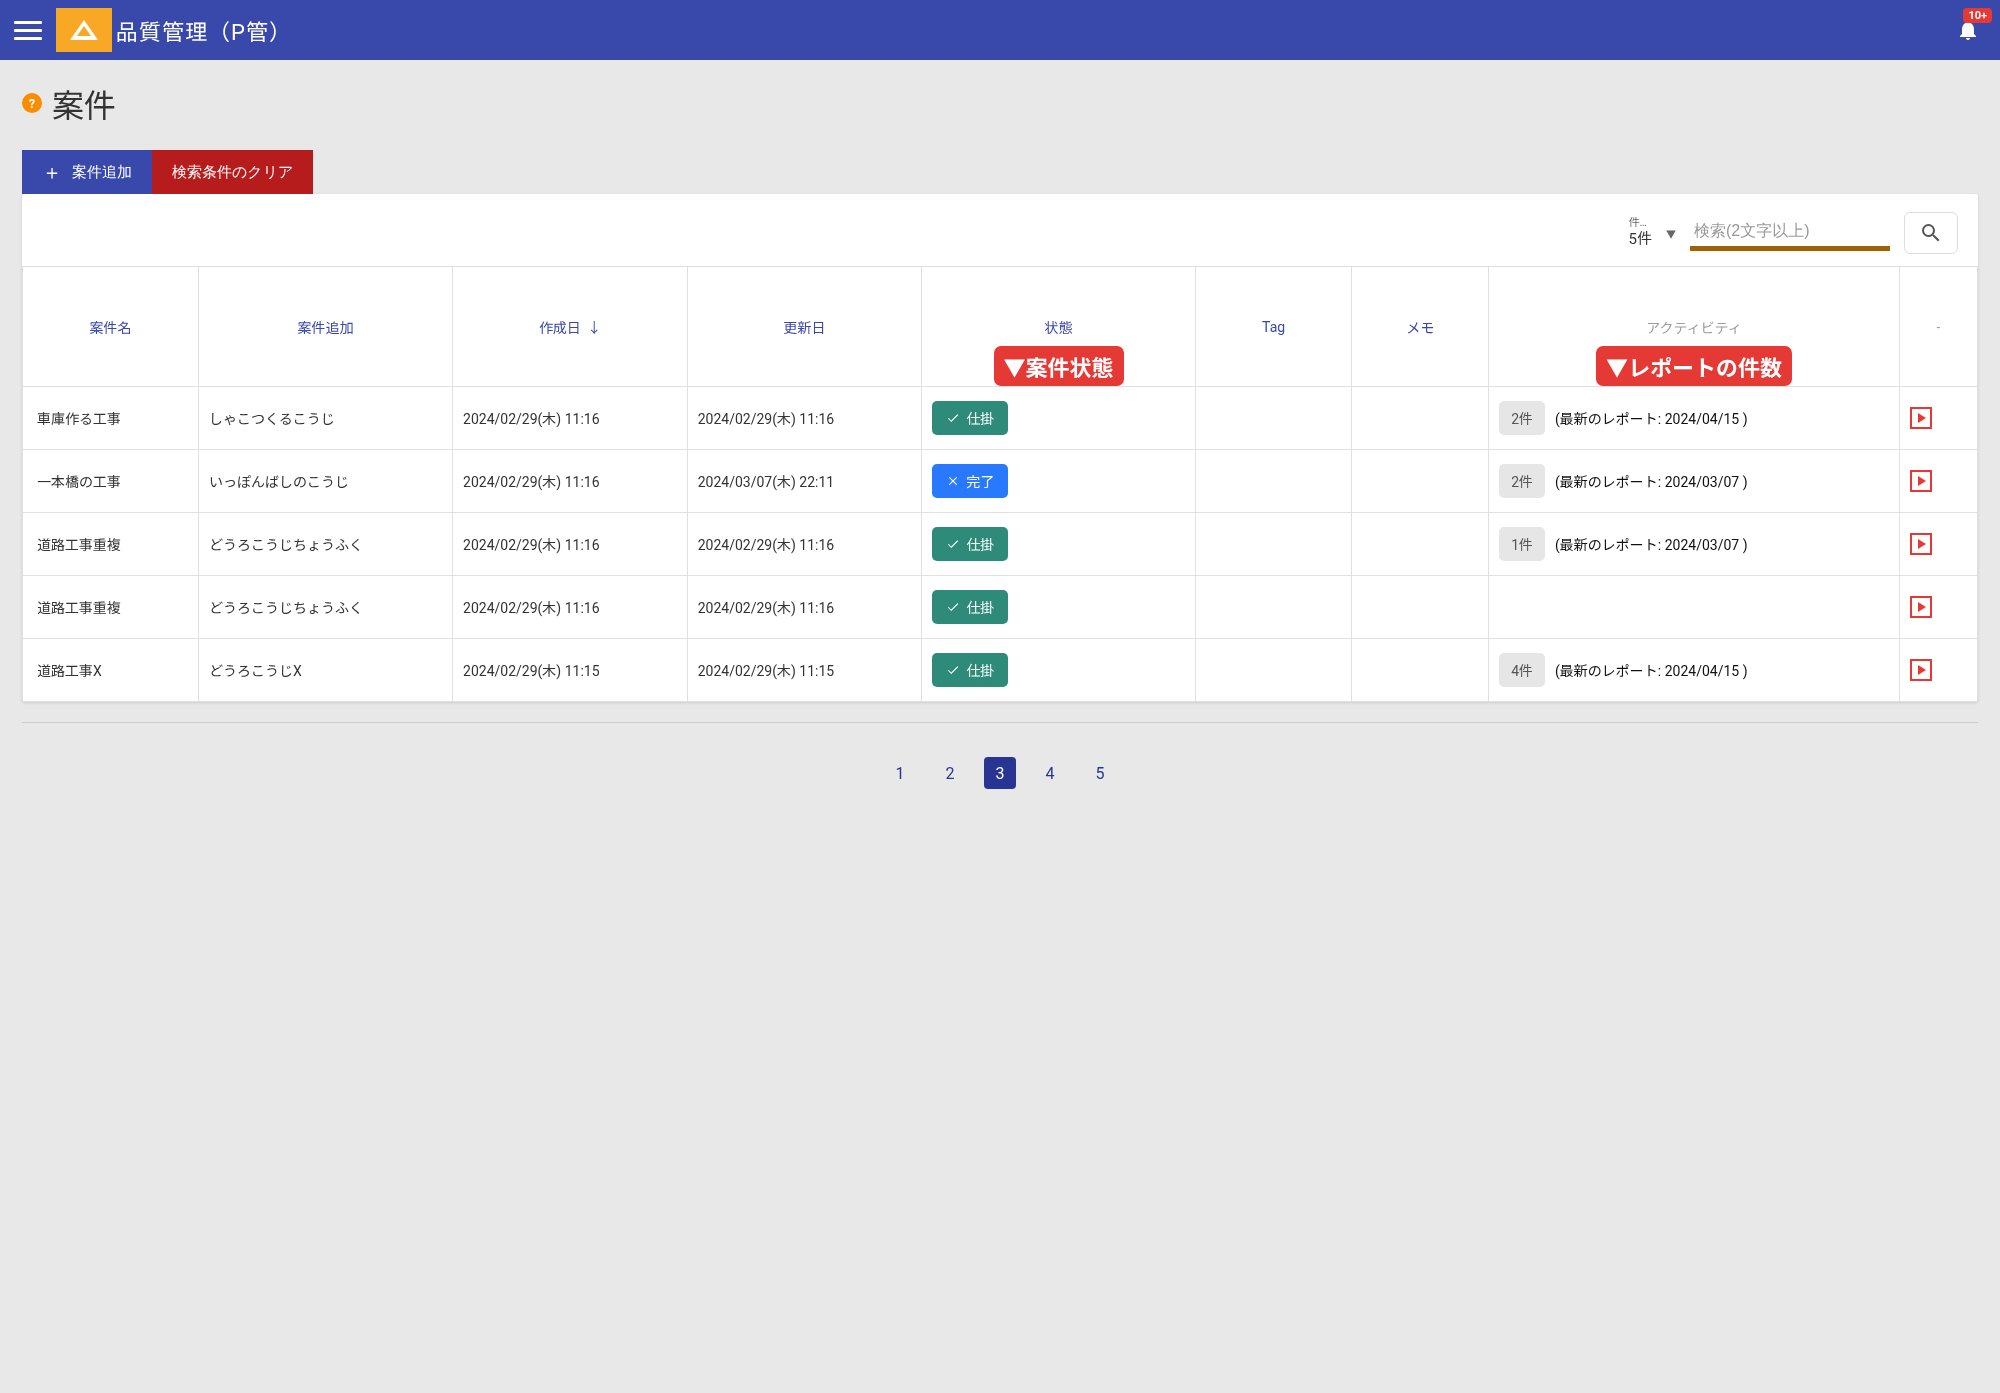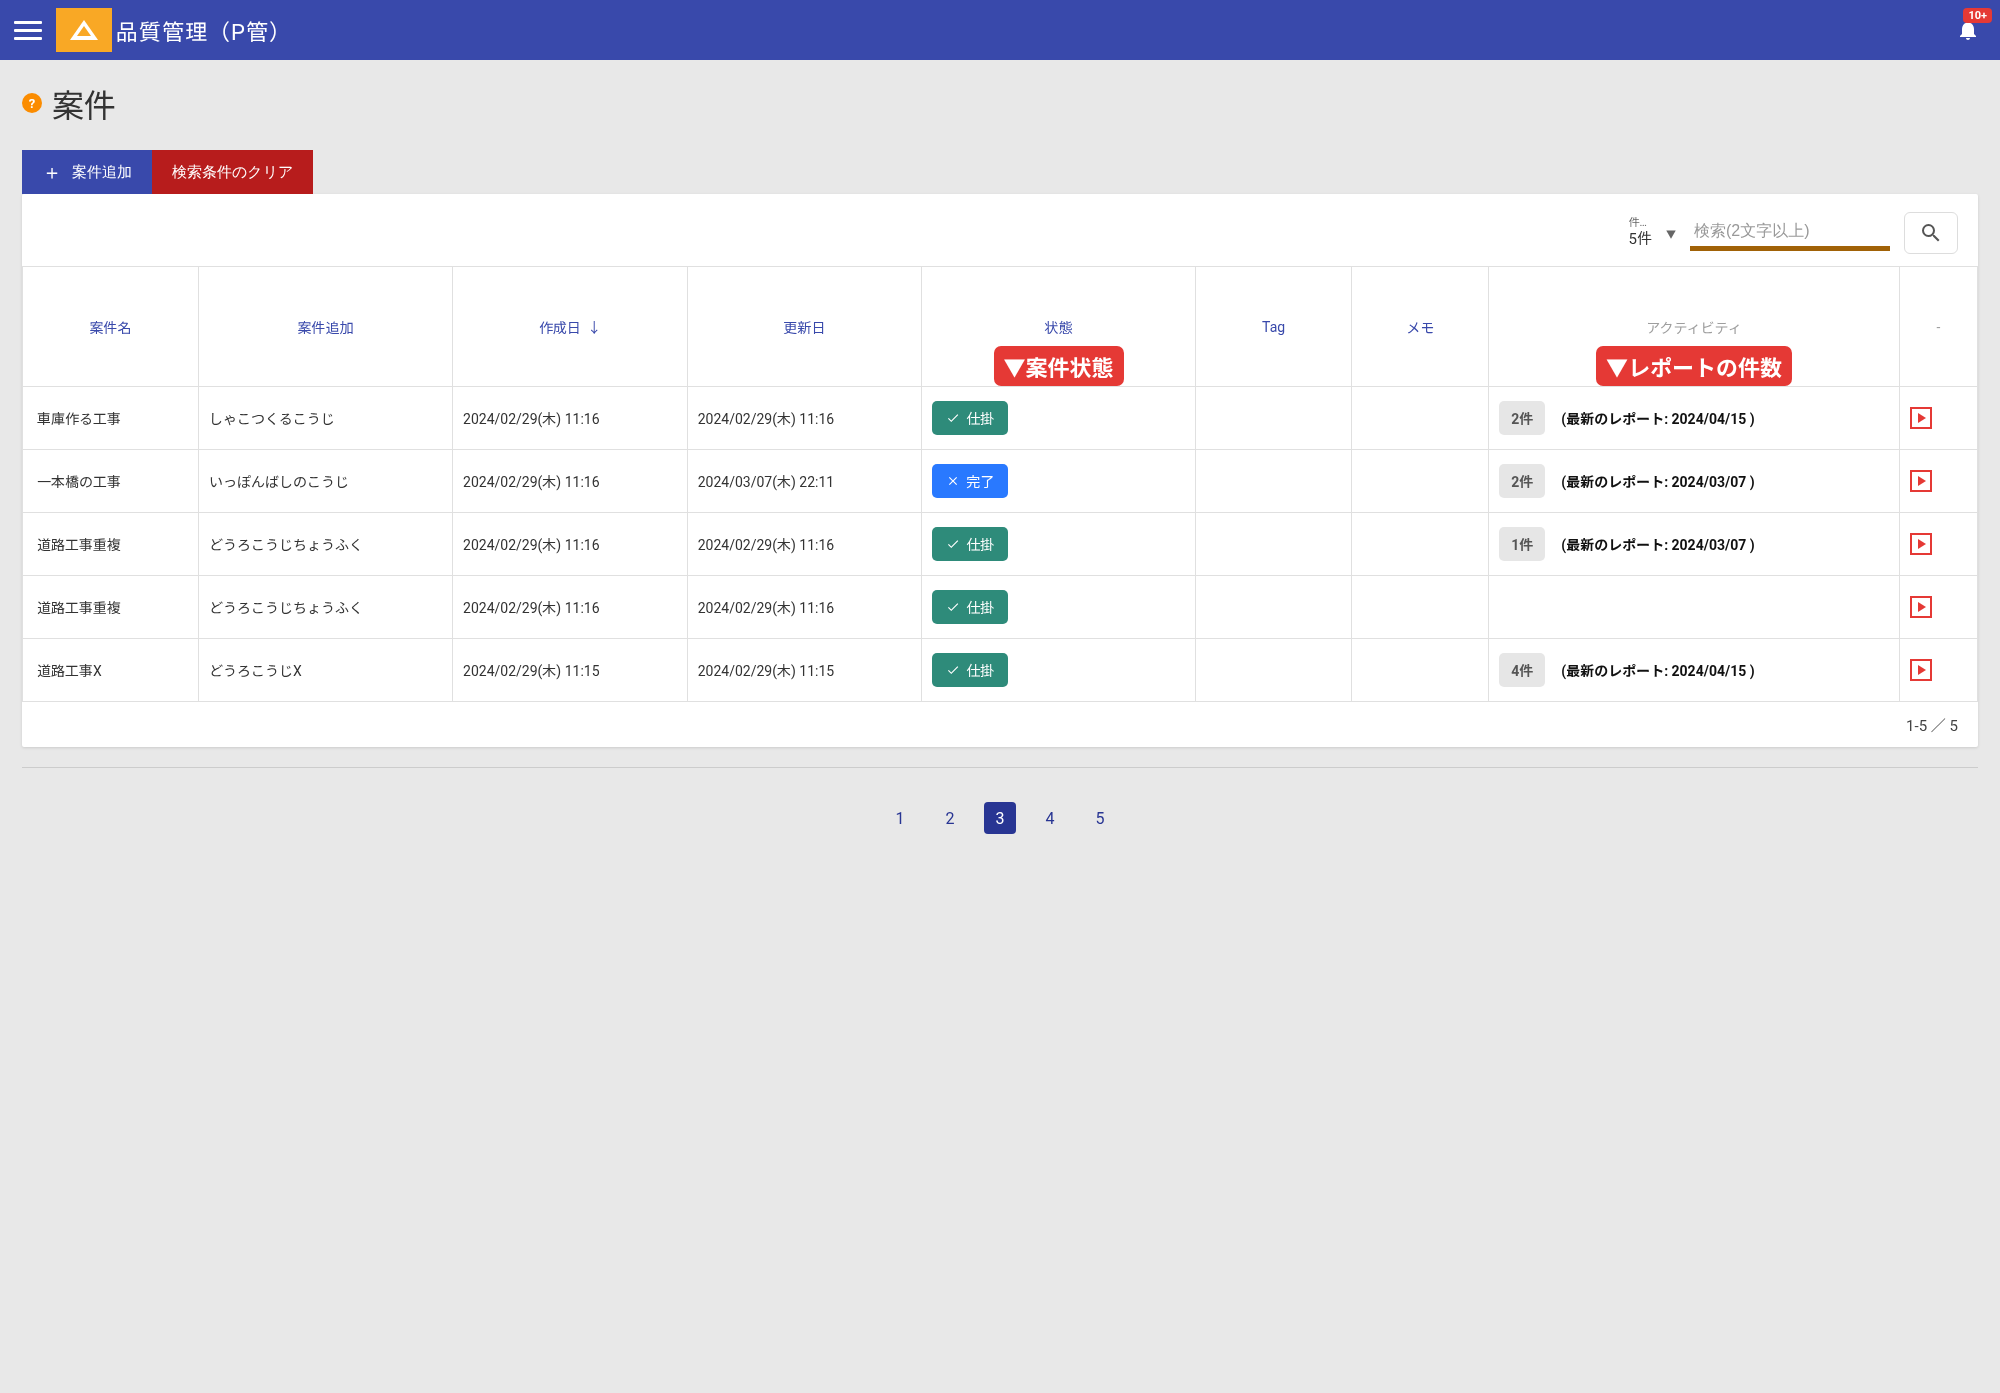--- a/index.html
+++ b/index.html
@@ -48,21 +48,21 @@
 th .sort-arrow { margin-left: 6px; }
 th.col-activity { color: #9e9e9e; }
 th.col-action { color: #9e9e9e; }
 td { background: #fff; }
 td.cell-name { padding-left: 14px; padding-right: 14px; }
 
 .chip { display: inline-flex; align-items: center; gap: 6px; padding: 7px 14px; border-radius: 5px; color: #fff; font-size: 14px; }
 .chip-sk { background: #2e8b7a; }
 .chip-done { background: #2979ff; }
 .count-chip { background: #e6e6e6; color: #555; padding: 7px 12px; border-radius: 5px; font-size: 14px; display: inline-block; }
-.activity-cell { display: flex; align-items: center; gap: 16px; justify-content: flex-start; font-weight: bold; }
+.activity-cell { display: flex; align-items: center; gap: 10px; justify-content: flex-start; }
 .latest-text { font-size: 14px; color: #111; }
 .play-btn { width: 22px; height: 22px; border: 2px solid #e53935; display: inline-flex; align-items: center; justify-content: center; cursor: pointer; }
 .play-tri { width: 0; height: 0; border-top: 5px solid transparent; border-bottom: 5px solid transparent; border-left: 8px solid #e53935; margin-left: 2px; }
 
 .annotation { position: absolute; bottom: 0; left: 50%; transform: translateX(-50%); background: #e53935; color: #fff; font-weight: 700; font-size: 22px; padding: 4px 10px; white-space: nowrap; border-radius: 7px; }
 
 
 .table-footer { text-align: right; padding: 12px 20px; font-size: 15px; color: #444; }
 .divider { border: none; border-top: 1px solid #ccc; margin: 20px 0; }
 
@@ -295,21 +295,20 @@
             </td>
     <td>
       <span class="play-btn">
         <span class="play-tri"></span>
       </span>
     </td>
           </tr>
         </tbody>
     </table>
 
-    <div class="table-footer">1-5 ／ 5</div>
   </div>
 
   <hr class="divider">
 
   <div class="pagination" id="pagination">
       <div class="page-num">1</div>
       <div class="page-num">2</div>
       <div class="page-num active">3</div>
       <div class="page-num">4</div>
       <div class="page-num">5</div>

